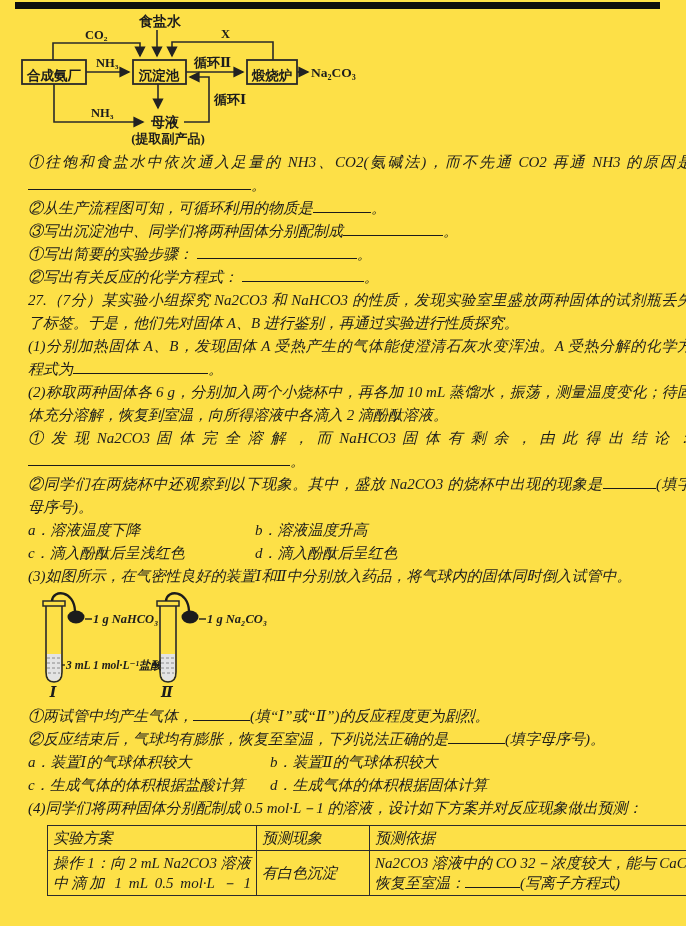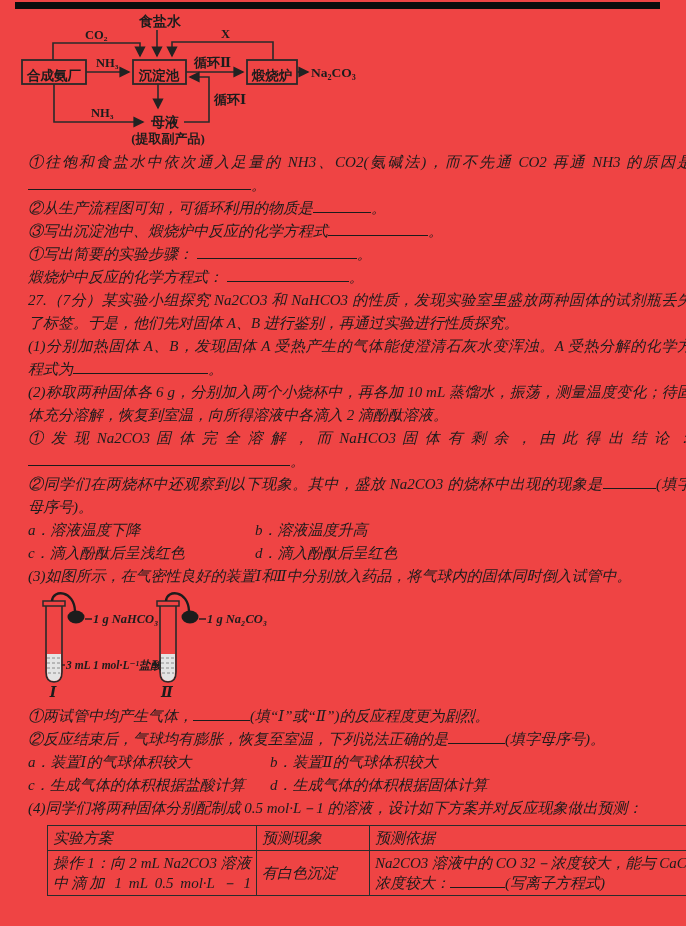--- a/index.html
+++ b/index.html
@@ -1,18 +1,18 @@
 <!DOCTYPE html>
 <html><head>
 <meta charset="utf-8">
 <style>
   html,body{margin:0;padding:0;}
   body{width:686px;height:926px;background:#ffffff;position:relative;overflow:hidden;
        font-family:"Liberation Serif","DejaVu Serif",serif;color:#1c1c1c;}
-  .page{position:absolute;inset:0;background:#ef4444;}
+  .page{position:absolute;inset:0;background:#fde047;}
   .topbar{position:absolute;left:15px;top:2px;width:645px;height:7px;background:#0d0d0d;}
   .flowsvg{position:absolute;left:0;top:0;}
   .textflow{position:absolute;left:28px;top:151px;width:664px;font-size:15px;line-height:23px;font-style:italic;}
   .ln{height:23px;white-space:nowrap;}
   .just{text-align:justify;text-align-last:justify;white-space:normal;}
   .bk{display:inline-block;border-bottom:1.3px solid #1c1c1c;height:0.92em;vertical-align:baseline;}
   .col2 .c1{display:inline-block;width:227px;}
   .col2w .c1{display:inline-block;width:242px;}
   .appwrap{height:117px;margin-left:8px;}
   svg text{font-family:"Liberation Serif","DejaVu Serif",serif;}
@@ -74,23 +74,23 @@
       <text x="311" y="77" font-size="13.5">Na₂CO₃</text>
       <text x="165" y="127" font-size="14" text-anchor="middle">母液</text>
       <text x="168" y="143" font-size="13" text-anchor="middle">(提取副产品)</text>
     </g>
   </svg>
 
   <div class="textflow">
     <div class="ln just">①往饱和食盐水中依次通入足量的 NH3、CO2(氨碱法)，而不先通 CO2 再通 NH3 的原因是</div>
     <div class="ln"><span class="bk" style="width:223px"></span><span>。</span></div>
     <div class="ln"><span>②从生产流程图可知，可循环利用的物质是</span><span class="bk" style="width:58px"></span><span>。</span></div>
-    <div class="ln"><span>③写出沉淀池中、煅烧炉中反应的化学方程式</span><span class="bk" style="width:100px"></span><span>。</span></div>
+    <div class="ln"><span>③写出沉淀池中、同学们将两种固体分别配制成</span><span class="bk" style="width:100px"></span><span>。</span></div>
     <div class="ln"><span>①写出简要的实验步骤：</span> <span class="bk" style="width:160px"></span><span>。</span></div>
-    <div class="ln"><span>煅烧炉中反应的化学方程式：</span> <span class="bk" style="width:122px"></span><span>。</span></div>
+    <div class="ln"><span>②写出有关反应的化学方程式：</span> <span class="bk" style="width:122px"></span><span>。</span></div>
     <div class="ln just">27.（7分）某实验小组探究 Na2CO3 和 NaHCO3 的性质，发现实验室里盛放两种固体的试剂瓶丢失</div>
     <div class="ln">了标签。于是，他们先对固体 A、B 进行鉴别，再通过实验进行性质探究。</div>
     <div class="ln just">(1)分别加热固体 A、B，发现固体 A 受热产生的气体能使澄清石灰水变浑浊。A 受热分解的化学方</div>
     <div class="ln"><span>程式为</span><span class="bk" style="width:135px"></span><span>。</span></div>
     <div class="ln just">(2)称取两种固体各 6 g，分别加入两个小烧杯中，再各加 10 mL 蒸馏水，振荡，测量温度变化；待固</div>
     <div class="ln">体充分溶解，恢复到室温，向所得溶液中各滴入 2 滴酚酞溶液。</div>
     <div class="ln just">① 发 现 Na2CO3 固 体 完 全 溶 解 ， 而 NaHCO3 固 体 有 剩 余 ， 由 此 得 出 结 论 ：</div>
     <div class="ln"><span class="bk" style="width:262px"></span><span>。</span></div>
     <div class="ln just"><span>②同学们在两烧杯中还观察到以下现象。其中，盛放 Na2CO3 的烧杯中出现的现象是</span><span class="bk" style="width:53px"></span><span>(填字</span></div>
     <div class="ln">母序号)。</div>
@@ -155,19 +155,19 @@
           <td class="w2">预测现象</td>
           <td class="w3">预测依据</td>
         </tr>
         <tr class="datarow">
           <td class="w1">
             <div class="celljust">操作 1：向 2 mL Na2CO3 溶液中滴加 1 mL 0.5 mol·L － 1</div>
           </td>
           <td class="w2">有白色沉淀</td>
           <td class="w3">
             <div>Na2CO3 溶液中的 CO 32－浓度较大，能与 CaCl2</div>
-            <div><span>浓度较大：</span><span class="bk" style="width:55px"></span><span>(写离子方程式)</span></div>
+            <div><span>恢复至室温：</span><span class="bk" style="width:55px"></span><span>(写离子方程式)</span></div>
           </td>
         </tr>
       </tbody>
     </table>
   </div>
 </div>
 
 </body></html>

